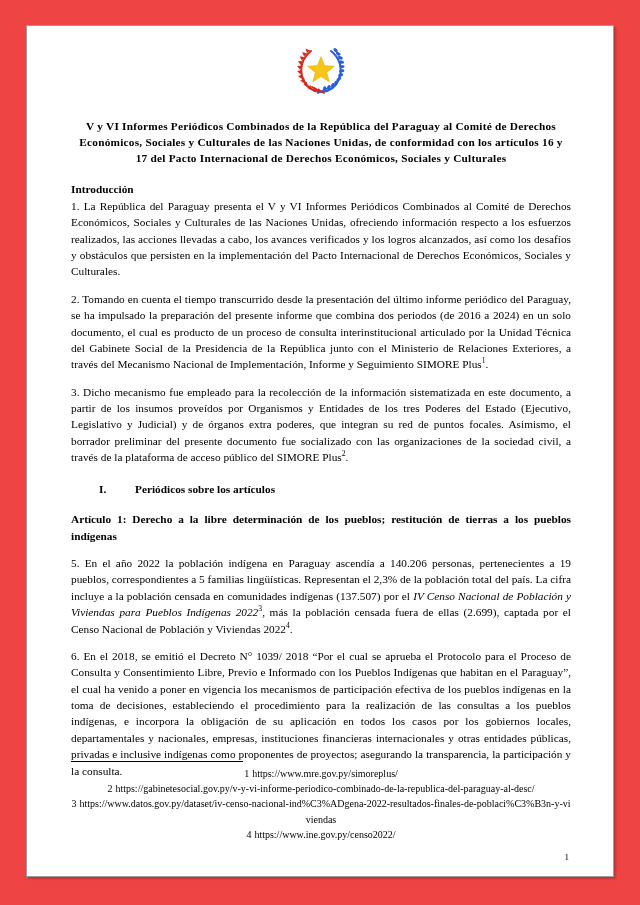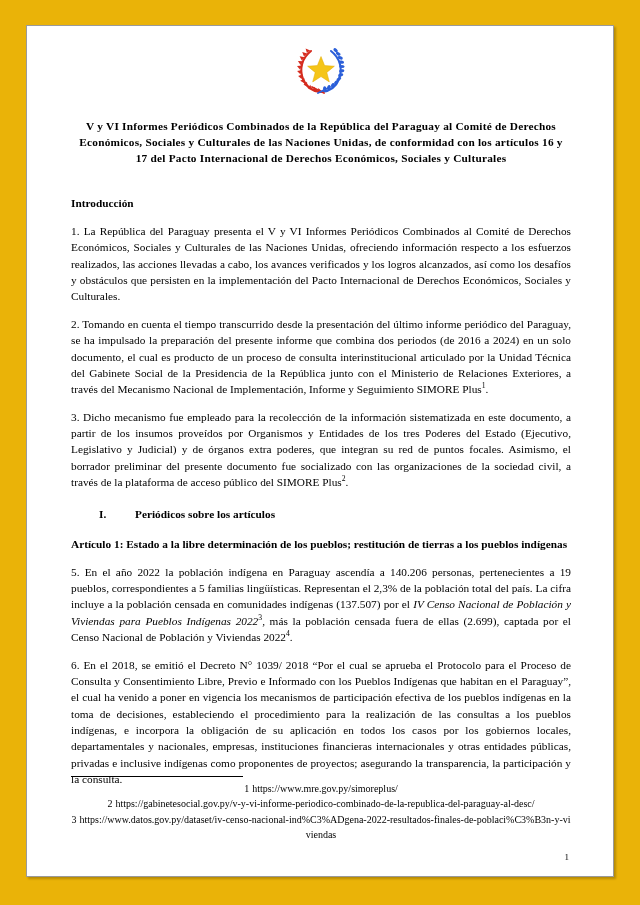--- a/index.html
+++ b/index.html
@@ -11,21 +11,21 @@
     height: 905px;
     background: #ffffff;
     font-family: "Liberation Serif", "DejaVu Serif", serif;
     overflow: hidden;
   }
 
   .viewer {
     position: relative;
     width: 640px;
     height: 905px;
-    background: #eab308;
+    background: #ef4444;
   }
 
   .page {
     position: absolute;
     left: 26px;
     top: 25px;
     width: 588px;
     height: 852px;
     background: #ffffff;
     border: 1px solid #9a9a9a;
@@ -65,21 +65,21 @@
     margin: 8px 0 0 0;
     padding: 0 2px;
     letter-spacing: 0.02em;
     color: #000;
   }
 
   
   h2.section-heading {
     font-size: 11.3px;
     font-weight: bold;
-    margin: 30px 0 0 0;
+    margin: 16px 0 0 0;
     padding: 0;
     line-height: 1.4;
     color: #000;
   }
 
   .roman-heading {
     font-size: 11.3px;
     font-weight: bold;
     margin: 16px 0 0 0;
     line-height: 1.4;
@@ -113,21 +113,21 @@
     font-size: 11.3px;
     text-align: justify;
     text-justify: inter-word;
     line-height: 1.45;
     margin: 11px 0 0 0;
     padding: 0;
     color: #000;
     hyphens: none;
   }
   p.para.first {
-    margin-top: 11px;
+    margin-top: 0;
   }
   .ital {
     font-style: italic;
   }
   sup {
     font-size: 0.68em;
     vertical-align: super;
     line-height: 0;
   }
 
@@ -229,30 +229,31 @@
       <p class="para"><span>2. Tomando en cuenta el tiempo transcurrido desde la presentación del último informe periódico del Paraguay, se ha impulsado la preparación del presente informe que combina dos periodos (de 2016 a 2024) en un solo documento, el cual es producto de un proceso de consulta interinstitucional articulado por la Unidad Técnica del Gabinete Social de la Presidencia de la República junto con el Ministerio de Relaciones Exteriores, a través del Mecanismo Nacional de Implementación, Informe y Seguimiento SIMORE Plus</span><sup>1</sup><span>.</span></p>
 
       <p class="para"><span>3. Dicho mecanismo fue empleado para la recolección de la información sistematizada en este documento, a partir de los insumos proveídos por Organismos y Entidades de los tres Poderes del Estado (Ejecutivo, Legislativo y Judicial) y de órganos extra poderes, que integran su red de puntos focales. Asimismo, el borrador preliminar del presente documento fue socializado con las organizaciones de la sociedad civil, a través de la plataforma de acceso público del SIMORE Plus</span><sup>2</sup><span>.</span></p>
 
 
       <div class="roman-heading">
         <span class="num">I.</span>
         <span class="ttl">Periódicos sobre los artículos</span>
       </div>
 
-      <h3 class="article-heading">Artículo 1: Estado a la libre determinación de los pueblos; restitución de tierras a los pueblos indígenas</h3>
+      <h3 class="article-heading">Artículo 1: Derecho a la libre determinación de los pueblos; restitución de tierras a los pueblos indígenas</h3>
 
       <p class="para"><span>5.  En el año 2022 la población indígena en Paraguay ascendía a 140.206 personas, pertenecientes a 19 pueblos, correspondientes a 5 familias lingüísticas. Representan el 2,3% de la población total del país. La cifra incluye a la población censada en comunidades indígenas (137.507) por el </span><span class="ital">IV Censo Nacional de Población y Viviendas para Pueblos Indígenas 2022</span><sup>3</sup><span>, más la población censada fuera de ellas (2.699), captada por el Censo Nacional de Población y Viviendas 2022</span><sup>4</sup><span>.</span></p>
 
       <p class="para">6. En el 2018, se emitió el Decreto N° 1039/ 2018 “Por el cual se aprueba el Protocolo para el Proceso de Consulta y Consentimiento Libre, Previo e Informado con los Pueblos Indígenas que habitan en el Paraguay”, el cual ha venido a poner en vigencia los mecanismos de participación efectiva de los pueblos indígenas en la toma de decisiones, estableciendo el procedimiento para la realización de las consultas a los pueblos indígenas, e incorpora la obligación de su aplicación en todos los casos por los gobiernos locales, departamentales y nacionales, empresas, instituciones financieras internacionales y otras entidades públicas, privadas e inclusive indígenas como proponentes de proyectos; asegurando la transparencia, la participación y la consulta.</p>
 
     </div>
 
     <div class="footnotes">
       <div class="fn-rule"></div>
       <p class="fn"><span class="fn-num">1</span><span>https://www.mre.gov.py/simoreplus/</span></p>
       <p class="fn"><span class="fn-num">2</span><span>https://gabinetesocial.gov.py/v-y-vi-informe-periodico-combinado-de-la-republica-del-paraguay-al-desc/</span></p>
       <p class="fn"><span class="fn-num">3</span><span>https://www.datos.gov.py/dataset/iv-censo-nacional-ind%C3%ADgena-2022-resultados-finales-de-poblaci%C3%B3n-y-viviendas</span></p>
+      <p class="fn"><span class="fn-num">4</span><span>https://www.ine.gov.py/censo2022/</span></p>
     </div>
 
     <div class="page-number">1</div>
   </div>
 </div>
 
 </body></html>

